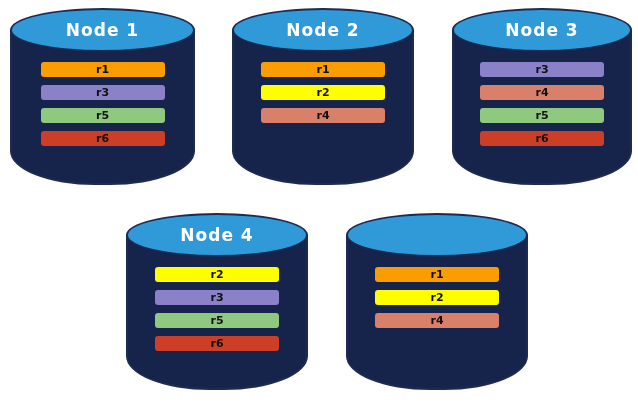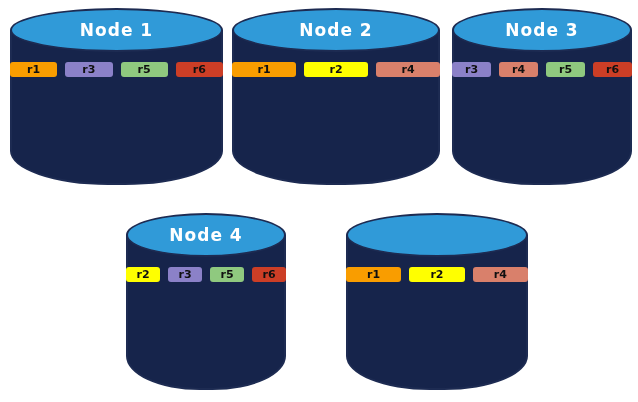--- a/index.html
+++ b/index.html
@@ -68,21 +68,21 @@
     white-space: nowrap;
   }
 
   .replica-list {
     position: absolute;
     left: 0;
     top: 54px;
     width: 100%;
     z-index: 4;
     display: flex;
-    flex-direction: row;
+    flex-direction: column;
     align-items: center;
     gap: 8px;
   }
 
   .replica-bar {
     width: 124px;
     height: 15px;
     border-radius: 3px;
     display: flex;
     align-items: center;
@@ -91,53 +91,53 @@
     font-size: 11px;
     font-weight: bold;
     line-height: 1;
     box-sizing: border-box;
   }
 </style>
 </head>
 <body>
 
 <div id="diagram">
-    <div class="node" style="left: 10px; top: 8px; width: 213px; height: 177px; text-align: right;">
+    <div class="node" style="left: 10px; top: 8px; width: 185px; height: 177px; text-align: right;">
       <div class="cyl-body" style="background: rgb(22, 36, 75); border-color: rgb(29, 43, 82);"></div>
       <div class="cyl-top" style="background: rgb(48, 154, 216); border-color: rgb(29, 43, 82);"></div>
       <div class="node-title" style="color: rgb(255, 255, 255);">Node  1</div>
       <div class="replica-list">
         <div class="replica-bar" style="background: rgb(249, 157, 0); color: rgb(16, 16, 16);">r1</div>
         <div class="replica-bar" style="background: rgb(139, 129, 200); color: rgb(16, 16, 16);">r3</div>
         <div class="replica-bar" style="background: rgb(143, 201, 127); color: rgb(16, 16, 16);">r5</div>
         <div class="replica-bar" style="background: rgb(204, 62, 38); color: rgb(16, 16, 16);">r6</div>
       </div>
     </div>
-    <div class="node" style="left: 232px; top: 8px; width: 208px; height: 177px;">
+    <div class="node" style="left: 232px; top: 8px; width: 182px; height: 177px;">
       <div class="cyl-body" style="background: rgb(22, 36, 75); border-color: rgb(29, 43, 82);"></div>
       <div class="cyl-top" style="background: rgb(48, 154, 216); border-color: rgb(29, 43, 82);"></div>
       <div class="node-title" style="color: rgb(255, 255, 255);">Node  2</div>
       <div class="replica-list">
         <div class="replica-bar" style="background: rgb(249, 157, 0); color: rgb(16, 16, 16);">r1</div>
         <div class="replica-bar" style="background: rgb(255, 255, 0); color: rgb(16, 16, 16);">r2</div>
         <div class="replica-bar" style="background: rgb(217, 128, 107); color: rgb(16, 16, 16);">r4</div>
       </div>
     </div>
     <div class="node" style="left: 452px; top: 8px; width: 180px; height: 177px;">
       <div class="cyl-body" style="background: rgb(22, 36, 75); border-color: rgb(29, 43, 82);"></div>
       <div class="cyl-top" style="background: rgb(48, 154, 216); border-color: rgb(29, 43, 82);"></div>
       <div class="node-title" style="color: rgb(255, 255, 255);">Node  3</div>
       <div class="replica-list">
         <div class="replica-bar" style="background: rgb(139, 129, 200); color: rgb(16, 16, 16);">r3</div>
         <div class="replica-bar" style="background: rgb(217, 128, 107); color: rgb(16, 16, 16);">r4</div>
         <div class="replica-bar" style="background: rgb(143, 201, 127); color: rgb(16, 16, 16);">r5</div>
         <div class="replica-bar" style="background: rgb(204, 62, 38); color: rgb(16, 16, 16);">r6</div>
       </div>
     </div>
-    <div class="node" style="left: 126px; top: 213px; width: 160px; height: 177px;">
+    <div class="node" style="left: 126px; top: 213px; width: 182px; height: 177px;">
       <div class="cyl-body" style="background: rgb(22, 36, 75); border-color: rgb(29, 43, 82);"></div>
       <div class="cyl-top" style="background: rgb(48, 154, 216); border-color: rgb(29, 43, 82);"></div>
       <div class="node-title" style="color: rgb(255, 255, 255);">Node  4</div>
       <div class="replica-list">
         <div class="replica-bar" style="background: rgb(255, 255, 0); color: rgb(16, 16, 16);">r2</div>
         <div class="replica-bar" style="background: rgb(139, 129, 200); color: rgb(16, 16, 16);">r3</div>
         <div class="replica-bar" style="background: rgb(143, 201, 127); color: rgb(16, 16, 16);">r5</div>
         <div class="replica-bar" style="background: rgb(204, 62, 38); color: rgb(16, 16, 16);">r6</div>
       </div>
     </div>

